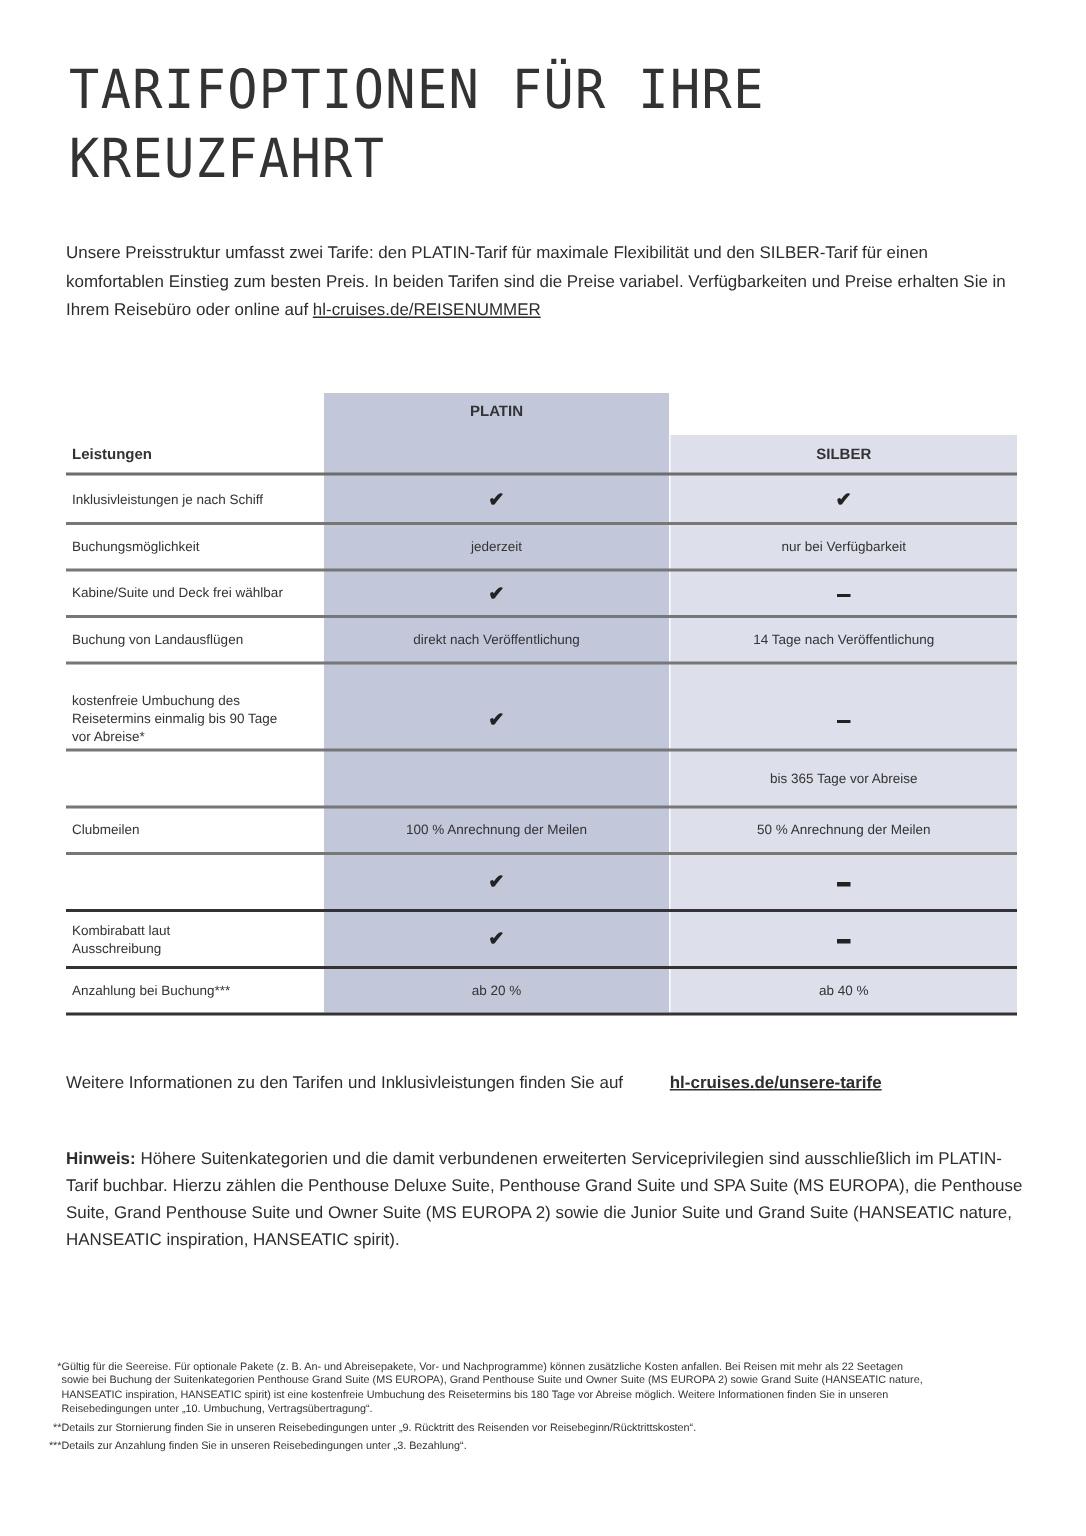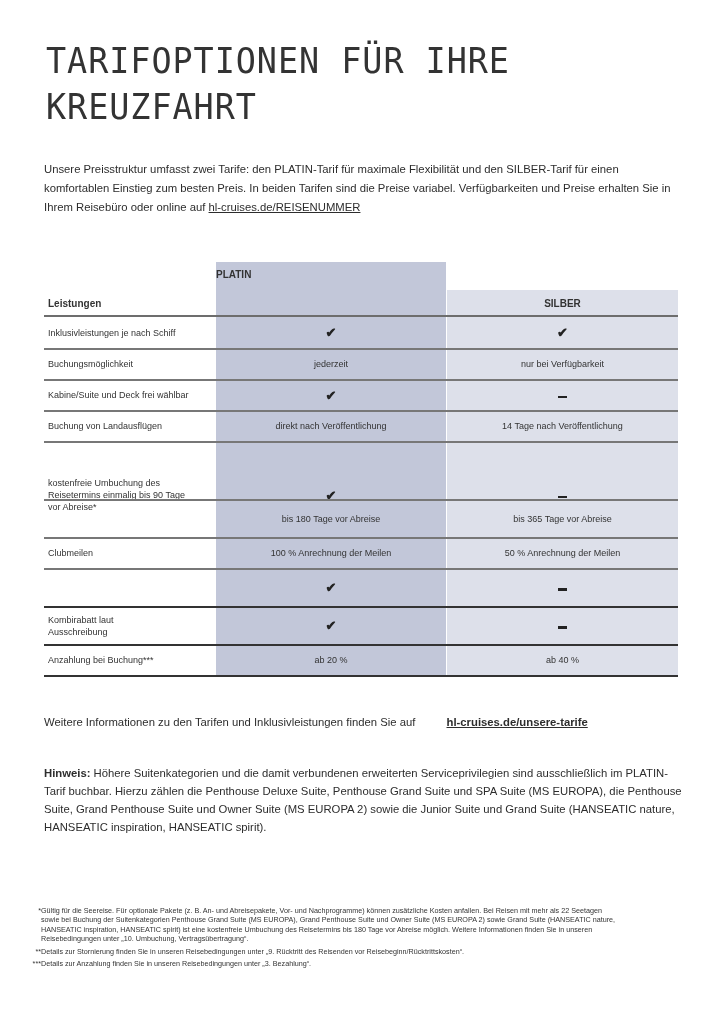--- a/index.html
+++ b/index.html
@@ -18,21 +18,21 @@
   .intro {
     position: absolute; left: 44px; top: 160px; width: 640px;
     font-size: 11.3px; line-height: 19px; color: #2d2d2d;
   }
   .link { text-decoration: underline; color: #2d2d2d; cursor: pointer; }
 
   .tbl { position: absolute; left: 44px; top: 262px; width: 634px; }
   .col-bg-platin { position: absolute; left: 172px; top: 0; width: 230px; height: 413px; background: #c2c7d9; }
   .col-bg-silber { position: absolute; left: 403px; top: 28px; width: 231px; height: 385px; background: #dde0ea; }
   .th-platin {
-    position: absolute; left: 172px; top: 7px; width: 230px; 
+    position: absolute; left: 172px; top: 7px; width: 230px; text-align: center;
     font-size: 10px; font-weight: bold; color: #333;
   }
   .th-row { position: absolute; left: 0; top: 28px; width: 634px; height: 26px; }
   .th-label { position: absolute; left: 4px; top: 8px; font-size: 10px; font-weight: bold; color: #333; }
   .th-silber { position: absolute; left: 403px; top: 8px; width: 231px; text-align: center; font-size: 10px; font-weight: bold; color: #333; }
   .hline { position: absolute; left: 0; width: 634px; height: 1.5px; background: #777; }
   .hline.first { height: 2px; background: #6d6d6d; }
   .hline.dark { background: #333; height: 1.5px; }
 
   .row { position: absolute; left: 0; width: 634px; display: flex; align-items: center; }
@@ -113,33 +113,32 @@
   </div>
   <div class="hline" style="top:148px"></div>
 
   <div class="row" style="top:149px;height:30px">
     <div class="cell-label">Buchung von Landausflügen</div>
     <div class="cell p">direkt nach Veröffentlichung</div>
     <div class="cell s">14 Tage nach Veröffentlichung</div>
   </div>
   <div class="hline" style="top:179px"></div>
 
-  <div class="row" style="top:196px;height:74px">
+  <div class="row" style="top:180px;height:74px">
     <div class="cell-label" style="width:150px">kostenfreie Umbuchung des Reisetermins einmalig bis 90 Tage vor Abreise*</div>
     <div class="cell p">
         <span class="check">✔</span>
       </div>
     <div class="cell s">
         <span class="dash"></span>
       </div>
   </div>
   <div class="hline" style="top:237px"></div>
 
   <div class="row" style="top:238px;height:37px">
-    <div class="cell p">bis 180 Tage vor Abreise</div>
     <div class="cell s">bis 365 Tage vor Abreise</div>
   </div>
   <div class="hline" style="top:275px"></div>
 
   <div class="row" style="top:276px;height:30px">
     <div class="cell-label">Clubmeilen</div>
     <div class="cell p">100 % Anrechnung der Meilen</div>
     <div class="cell s">50 % Anrechnung der Meilen</div>
   </div>
   <div class="hline" style="top:306px"></div>

